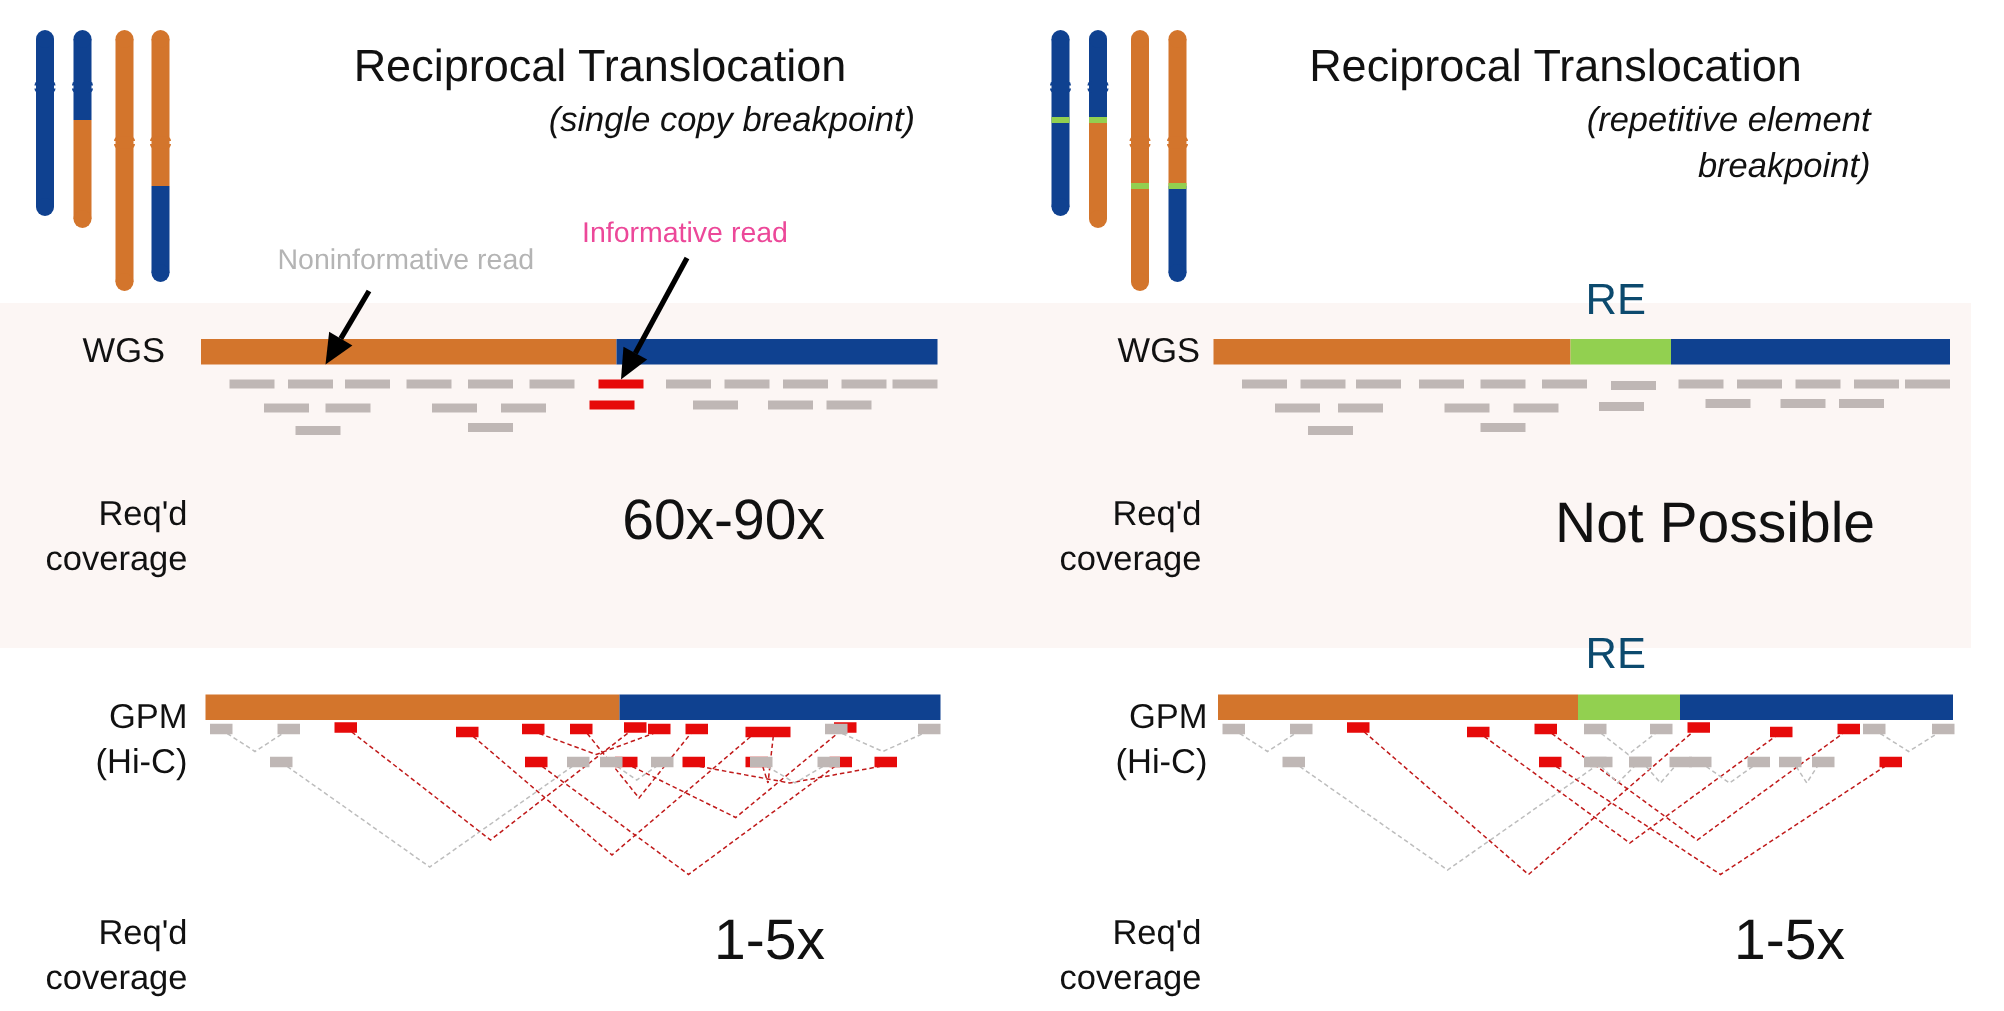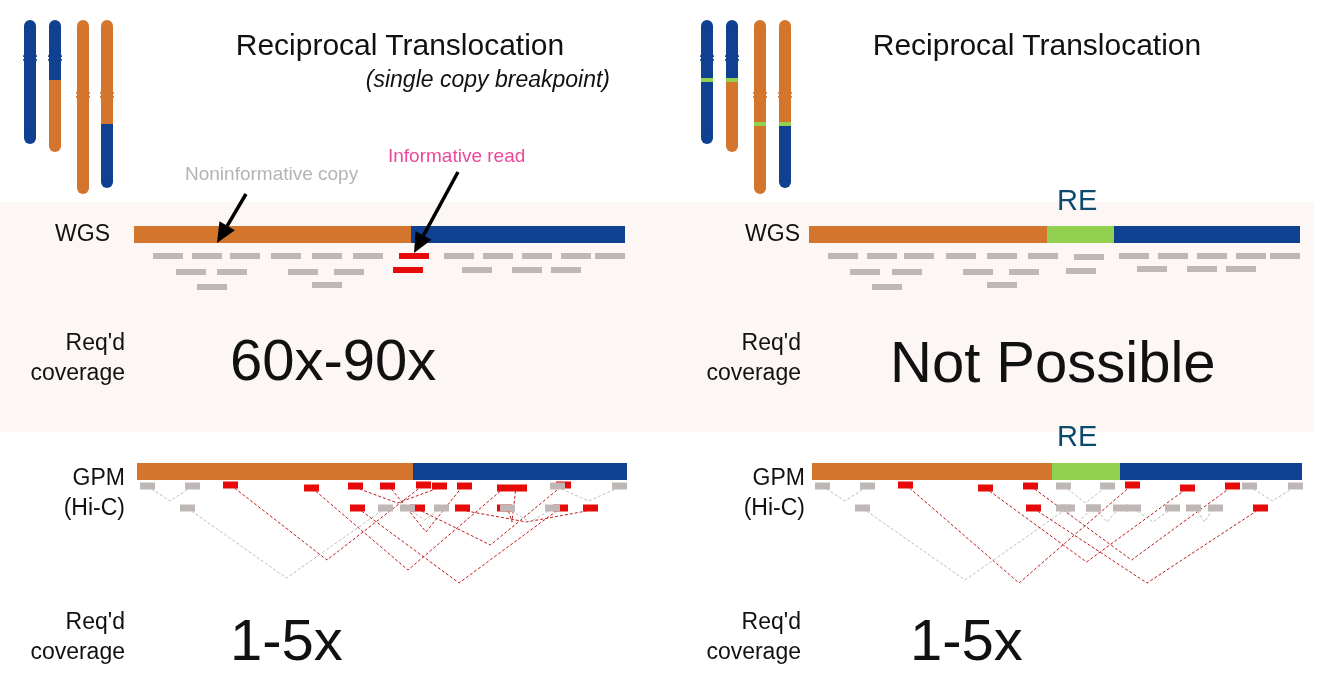--- a/index.html
+++ b/index.html
@@ -3,21 +3,21 @@
 <meta charset="utf-8">
 <style>
   html, body { margin:0; padding:0; background:#ffffff; }
   body { width:1336px; height:674px; position:relative; overflow:hidden;
          font-family:"Liberation Sans", sans-serif; color:#111; }
   .band { position:absolute; left:0; top:202px; width:1314px; height:230px; background:#fcf6f4; }
   .abs { position:absolute; }
   .title { font-size:30px; text-align:center; white-space:nowrap; }
   .subtitle { font-size:23px; font-style:italic; text-align:right; line-height:31px; }
   .rowlabel { font-size:23px; text-align:right; line-height:30px; }
-  .big { font-size:58px; text-align:left; white-space:nowrap; }
+  .big { font-size:38px; text-align:right; white-space:nowrap; }
   .re { font-size:29px; color:#0c4a6e; }
   .annot { font-size:19px; white-space:nowrap; }
   svg.layer { position:absolute; left:0; top:0; width:1336px; height:674px; }
 </style>
 </head>
 <body>
 
 <div class="band"></div>
 
 <svg class="layer" xmlns="http://www.w3.org/2000/svg">
@@ -246,21 +246,21 @@
       <g>
         <line x1="458" y1="172" x2="423.54662499122486" y2="235.42553126615425" stroke="#000" stroke-width="3.5"></line>
         <polygon points="414,253 415.63811406099427,231.12955002010307 431.45513592145545,239.72151251220544" fill="#000"></polygon>
       </g>
     </g>
 </svg>
 
 <div class="abs title" style="left:190px; top:28px; width:420px;">Reciprocal Translocation</div>
 <div class="abs subtitle" style="left:190px; top:64px; width:420px;">(single copy breakpoint)</div>
 
-<div class="abs annot" style="left:185px; top:163px; color:#b4b4b4;">Noninformative copy</div>
+<div class="abs annot" style="left:185px; top:163px; color:#b4b4b4;">Noninformative read</div>
 <div class="abs annot" style="left:388px; top:145px; color:#ec4899;">Informative read</div>
 
 <div class="abs rowlabel" style="left:10px; top:218px; width:100px;">WGS</div>
 <div class="abs rowlabel" style="left:10px; top:327px; width:115px;">
   <div>Req'd</div>
   <div>coverage</div>
 </div>
 <div class="abs big" style="left:230px; top:326px; width:320px;">60x-90x</div>
 
 <div class="abs rowlabel" style="left:10px; top:462px; width:115px;">
@@ -268,20 +268,22 @@
   <div>(Hi-C)</div>
 </div>
 <div class="abs rowlabel" style="left:10px; top:606px; width:115px;">
   <div>Req'd</div>
   <div>coverage</div>
 </div>
 <div class="abs big" style="left:230px; top:606px; width:320px;">1-5x</div>
 
 <div class="abs title" style="left:827px; top:28px; width:420px;">Reciprocal Translocation</div>
 <div class="abs subtitle" style="left:827px; top:64px; width:420px;">
+  <div>(repetitive element</div>
+  <div>breakpoint)</div>
 </div>
 
 <div class="abs re" style="left:1057px; top:184px;">RE</div>
 <div class="abs re" style="left:1057px; top:420px;">RE</div>
 
 <div class="abs rowlabel" style="left:690px; top:218px; width:110px;">WGS</div>
 <div class="abs rowlabel" style="left:686px; top:327px; width:115px;">
   <div>Req'd</div>
   <div>coverage</div>
 </div>

